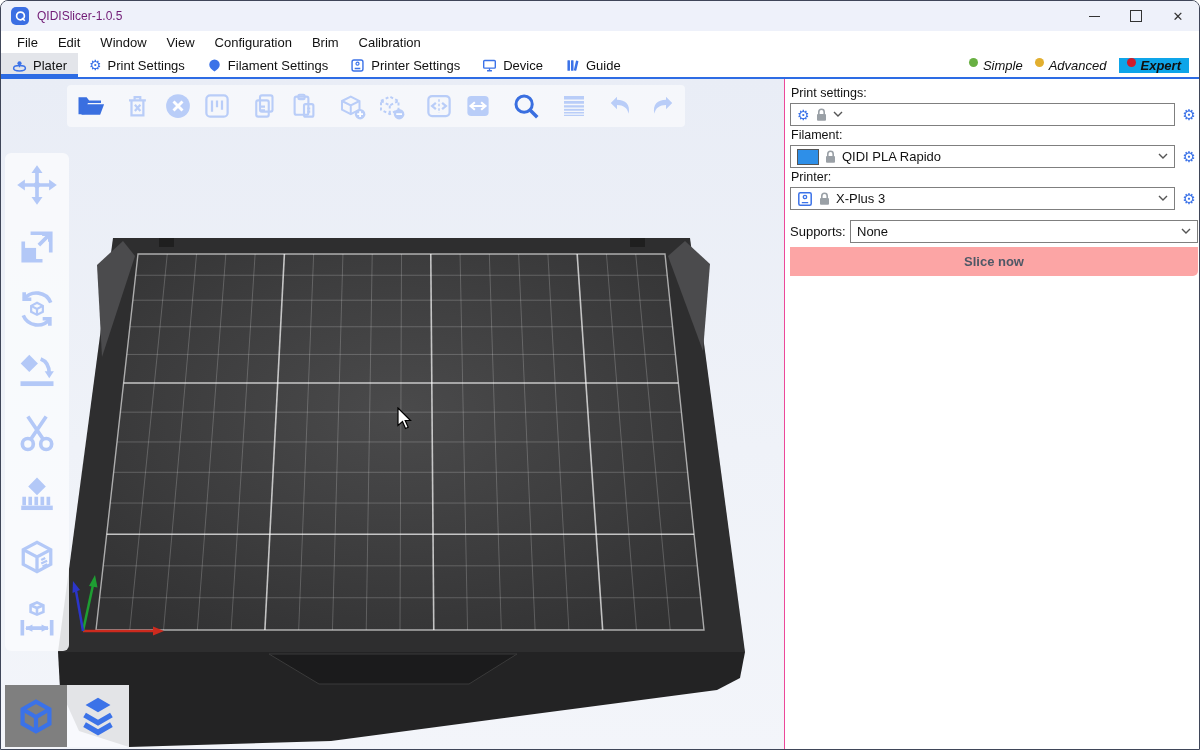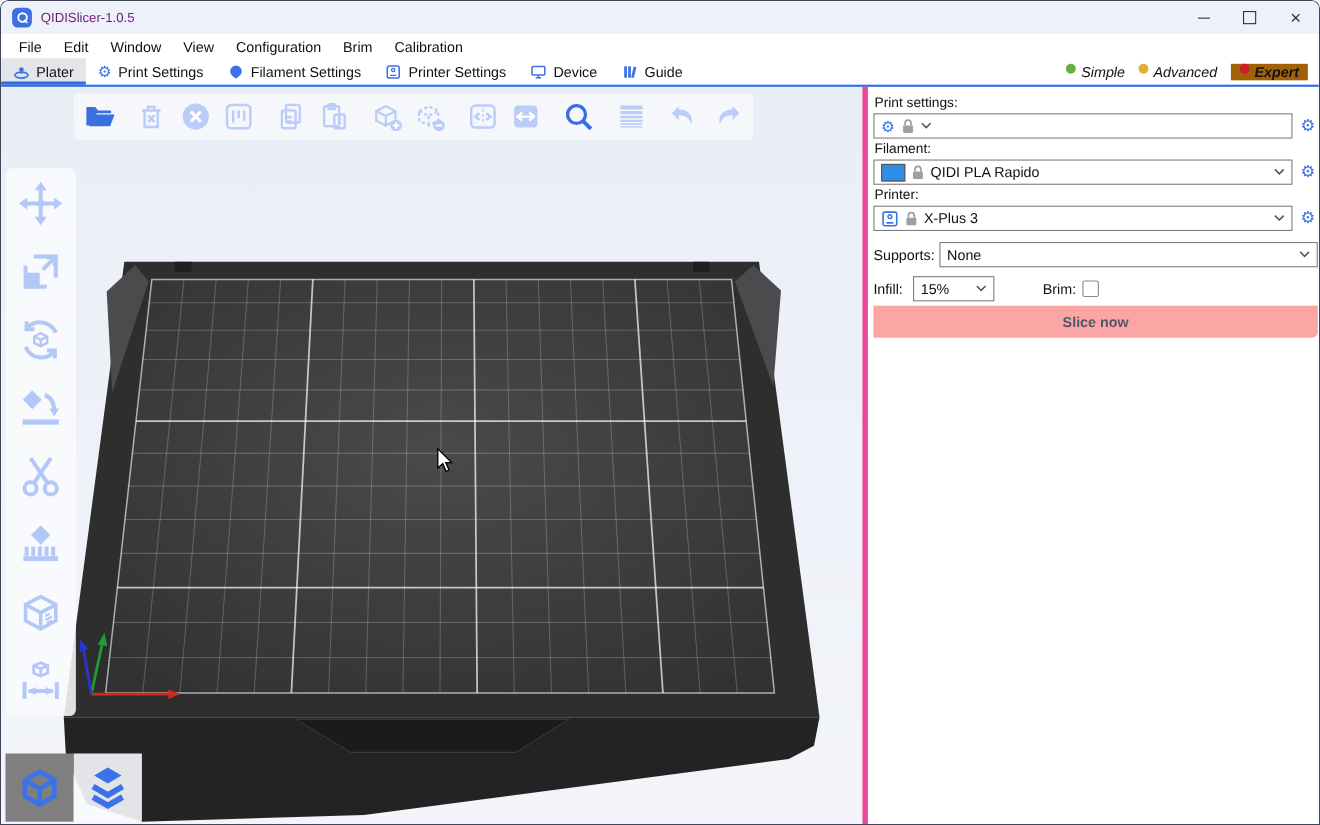--- a/index.html
+++ b/index.html
@@ -27,42 +27,42 @@
     font-size:13px;color:#111;}
   .tab{display:flex;align-items:center;gap:6px;padding:0 11px;}
   .tab.active{background:#e3e5ea;box-shadow:inset 0 -3px 0 #2d6ce4;}
   .tab .gear-char{color:#3b72e8;font-size:14px;line-height:1;}
   .modes{margin-left:auto;display:flex;align-items:center;gap:12px;padding-right:10px;}
   .mode{display:flex;align-items:flex-start;gap:5px;font-style:italic;}
   .mode .dot{width:9px;height:9px;border-radius:50%;}
   .dot-simple{background:#69b043;}
   .dot-advanced{background:#e2af2f;}
   .dot-expert{background:#cf1b2b;}
-  .mode.active{background:#a16207;padding:0 8px;font-weight:bold;}
+  .mode.active{background:#0ea5e9;padding:0 8px;font-weight:bold;}
   
   .viewport{position:absolute;left:0;top:78px;width:783px;height:672px;
     background:linear-gradient(180deg,#e9edf6 0%,#eff2f8 55%,#f3f5fa 100%);overflow:hidden;}
   .bed-svg{position:absolute;left:0;top:0;}
   .toolbar{position:absolute;left:66px;top:6px;height:42px;background:rgba(255,255,255,.55);
     border-radius:4px;display:flex;align-items:center;gap:9px;padding:0 9px;}
   .tb-icon{width:30px;height:30px;display:flex;align-items:center;justify-content:center;}
   .tb-icon.gap{margin-left:9px;}
   .ic-en{color:#3a6fe0;}
   .ic-dis{color:#b9cdf8;}
   .tools{position:absolute;left:4px;top:74px;width:64px;background:rgba(249,250,253,.88);
     border-radius:6px;display:flex;flex-direction:column;align-items:center;padding:10px 0;gap:18px;}
   .tool-icon{width:44px;height:44px;display:flex;align-items:center;justify-content:center;color:#b3c8f7;}
   .toggles{position:absolute;left:4px;top:606px;display:flex;}
   .toggle{width:62px;height:62px;display:flex;align-items:center;justify-content:center;}
   .toggle.active{background:#7f7f7f;}
   .toggle.idle{background:rgba(248,250,253,.9);}
   .cursor{position:absolute;left:396px;top:328px;pointer-events:none;}
   
   .panel{position:absolute;left:783px;top:78px;width:417px;height:672px;background:#fff;
-    border-left:5px solid #ec4899;box-sizing:border-box;padding:5px 3px 4px 5px;
+    border-left:1px solid #ec4899;box-sizing:border-box;padding:5px 3px 4px 5px;
     display:flex;flex-direction:column;font-size:13px;color:#111;}
   .fld-label{font-size:12.5px;margin:2px 0 3px 1px;}
   .combo-row{display:flex;align-items:center;gap:5px;}
   .combo{flex:1;height:23px;border:1px solid #7f7f7f;background:#fff;display:flex;
     align-items:center;gap:6px;padding:0 6px;box-sizing:border-box;}
   .combo .val{flex:1;white-space:nowrap;overflow:hidden;}
   .swatch{width:20px;height:14px;border:1px solid #555;background:#2e8fe8;}
   .gear-btn{width:18px;text-align:center;color:#3b72e8;font-size:15px;line-height:1;}
   .gear-char{color:#3b72e8;font-size:14px;line-height:1;}
   .supports-row{display:flex;align-items:center;margin-top:10px;}
@@ -504,29 +504,18 @@
     <div class="supports-row">
       <span class="lab">Supports:</span>
       <div class="combo">
         <span class="val">None</span>
         <svg width="10" height="7" viewBox="0 0 10 7">
             <path d="M1 1l4 4 4-4" stroke="#555" stroke-width="1.4" fill="none"></path>
           </svg>
       </div>
     </div>
 
-    <div class="infill-row">
-      <span class="lab">Infill:</span>
-      <div class="combo infill-combo">
-        <span class="val">15%</span>
-        <svg width="10" height="7" viewBox="0 0 10 7">
-            <path d="M1 1l4 4 4-4" stroke="#555" stroke-width="1.4" fill="none"></path>
-          </svg>
-      </div>
-      <span class="brim-lab">Brim:</span>
-      <span class="checkbox"></span>
-    </div>
 
 
     <div class="slice-btn">Slice now</div>
   </div>
 
 </div>
 
 </body></html>

